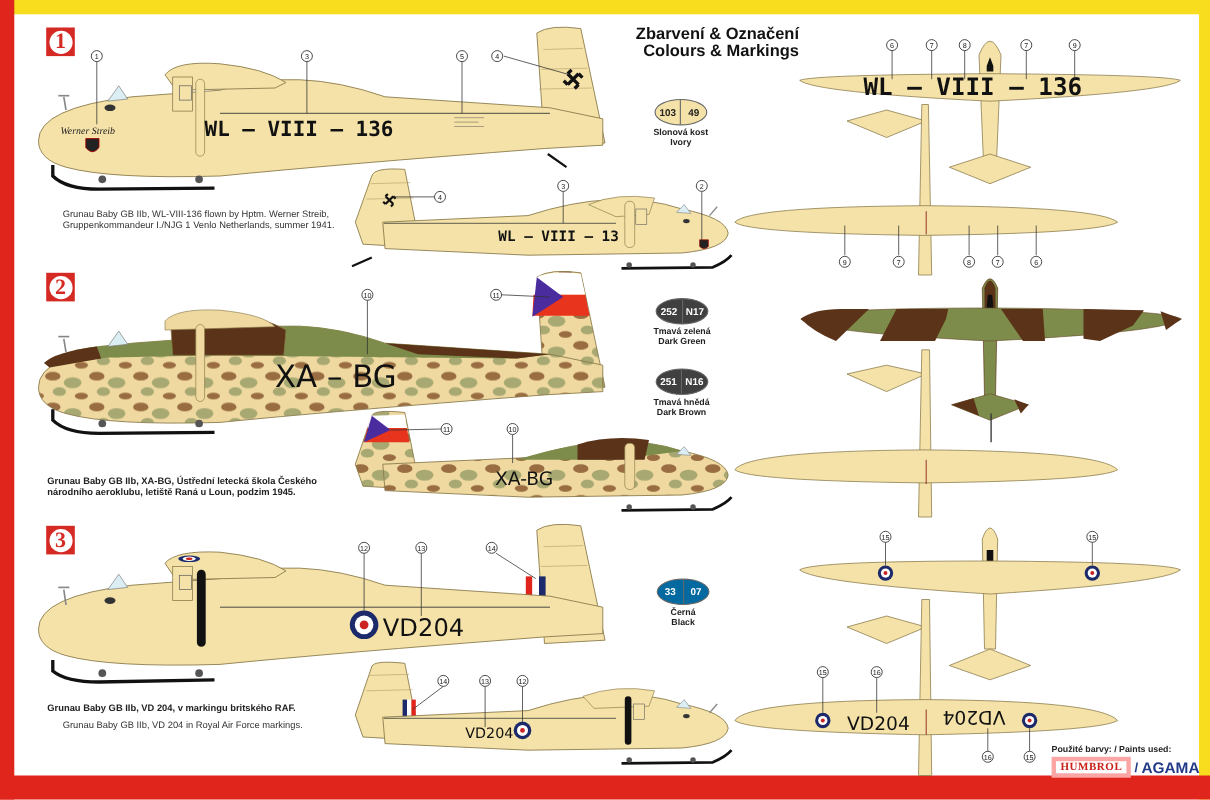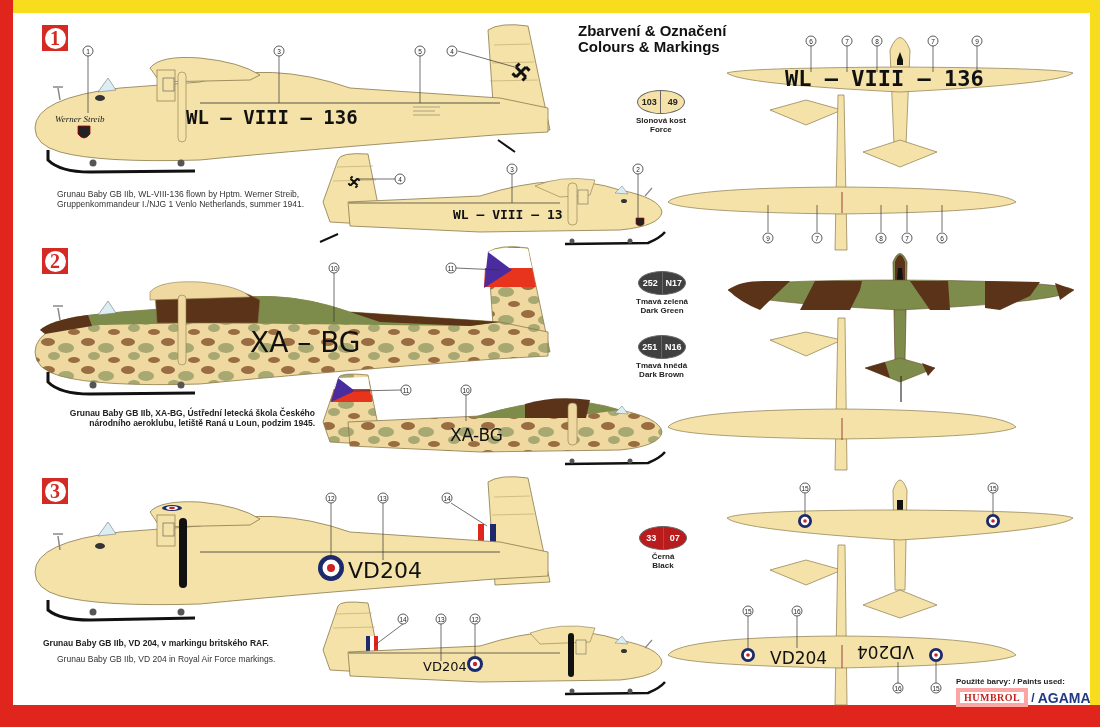--- a/index.html
+++ b/index.html
@@ -6,22 +6,22 @@
   body{width:1100px;height:727px;position:relative;overflow:hidden;background:#fff;font-family:"Liberation Sans",sans-serif;}
   .frame-top{position:absolute;left:0;top:0;width:1100px;height:13px;background:#f7dd1e;}
   .frame-right{position:absolute;right:0;top:0;width:10px;height:727px;background:#f7dd1e;}
   .frame-left{position:absolute;left:0;top:0;width:13px;height:727px;background:#e0261c;}
   .frame-bottom{position:absolute;left:0;bottom:0;width:1100px;height:22px;background:#e0261c;}
   .badge{position:absolute;width:26px;height:26px;background:#d52a24;display:flex;align-items:center;justify-content:center;}
   .badge span{display:flex;width:21px;height:21px;border-radius:50%;background:#fff;color:#d52a24;font-family:"Liberation Serif",serif;font-weight:bold;font-size:20px;align-items:center;justify-content:center;line-height:1;}
   .caption{position:absolute;font-size:8.5px;line-height:10px;color:#222;}
   .caption .cz{font-weight:bold;}
   .caption .en{margin-top:6px;color:#333;margin-left:14px;}
-  .title{position:absolute;left:578px;top:23px;font-weight:bold;font-size:15px;line-height:16px;text-align:left;color:#111;}
-  .chip{position:absolute;text-align:center;font-size:8px;font-weight:bold;color:#222;line-height:9px;margin-left:42px;}
+  .title{position:absolute;left:578px;top:23px;font-weight:bold;font-size:15px;line-height:16px;text-align:right;color:#111;}
+  .chip{position:absolute;text-align:center;font-size:8px;font-weight:bold;color:#222;line-height:9px;}
   .chip .pill{display:flex;width:46px;height:22px;border-radius:50%;border:1px solid #666;overflow:hidden;margin:0 auto 2px;}
   .chip .pill span{flex:1;display:flex;align-items:center;justify-content:center;font-size:9px;font-weight:bold;}
   .chip .pill span:first-child{border-right:1px solid #666;}
   .paints{position:absolute;left:956px;top:677px;font-size:8px;font-weight:bold;color:#222;}
   .paints .row{display:flex;align-items:center;gap:3px;margin-top:2px;}
   .humbrol{border:4px solid #fca5a5;padding:0 4px;font-family:"Liberation Serif",serif;font-weight:bold;color:#c8221b;font-size:10px;letter-spacing:0.5px;}
   .agama{color:#213a86;font-weight:bold;font-size:14px;}
   svg{position:absolute;overflow:visible;}
   .reg{font-family:"DejaVu Sans Mono","Liberation Mono",monospace;font-weight:bold;fill:#111;}
   .callout circle{fill:#fff;stroke:#333;stroke-width:0.8;}
@@ -157,40 +157,40 @@
       <text x="638" y="171.5">2</text>
     </g>
 </svg>
 
 <div class="chip" style="left:594px;top:90px;">
   <div class="pill" style="background:#f4e2a8;color:#222;">
       <span>103</span>
       <span>49</span>
     </div>
   <div>Slonová kost</div>
-    <div>Force</div>
+    <div>Ivory</div>
 </div>
 <div class="chip" style="left:594px;top:271px;">
   <div class="pill" style="background:#404040;color:#fff;">
       <span>252</span>
       <span>N17</span>
     </div>
   <div>Tmavá zelená</div>
     <div>Dark Green</div>
 </div>
 <div class="chip" style="left:594px;top:335px;">
   <div class="pill" style="background:#404040;color:#fff;">
       <span>251</span>
       <span>N16</span>
     </div>
   <div>Tmavá hnědá</div>
     <div>Dark Brown</div>
 </div>
 <div class="chip" style="left:597px;top:526px;">
-  <div class="pill" style="background:#b91c1c;color:#fff;">
+  <div class="pill" style="background:#0369a1;color:#fff;">
       <span>33</span>
       <span>07</span>
     </div>
   <div>Černá</div>
     <div>Black</div>
 </div>
 
 <svg style="left:0;top:0;" width="1100" height="250" viewBox="0 0 1100 250">
 
   <path d="M890 50 Q900 25 910 50 L906 145 L894 145 Z" fill="#f4e2a8" stroke="#8a7a4a" stroke-width="0.7"></path>
@@ -279,21 +279,21 @@
       <circle cx="334" cy="268" r="5"></circle>
       <text x="334" y="270.5">10</text>
     </g>
   <g class="callout">
       <line x1="456" y1="268" x2="500" y2="270"></line>
       <circle cx="451" cy="268" r="5"></circle>
       <text x="451" y="270.5">11</text>
     </g>
 </svg>
 
-<div class="caption" style="left:43px;top:408px;width:272px;text-align:right;">
+<div class="caption" style="left:43px;top:432px;width:272px;">
   <div class="cz">Grunau Baby GB IIb, XA-BG, Ústřední letecká škola Českého národního aeroklubu, letiště Raná u Loun, podzim 1945.</div>
 </div>
 
 <svg style="left:0;top:0;" width="680" height="470" viewBox="0 0 680 470">
   <path d="M338 378 Q340 372 368 375 L382 445 L330 442 L323 422 Z" fill="url(#camo)" stroke="#8a7a4a" stroke-width="0.8"></path>
   <path d="M337 378 L368 377 L370 389 L334 389 Z" fill="#fff"></path>
   <path d="M334 389 L370 389 L372 402 L331 402 Z" fill="#e8341c"></path>
   <path d="M338 378 L355 391 L331 402 Z" fill="#4a2c9e"></path>
   <path d="M348 422 L480 416 Q560 390 620 410 Q660 418 662 432 Q660 446 620 450 L480 452 L350 446 Z" fill="url(#camo)" stroke="#8a7a4a" stroke-width="0.8"></path>
   <path d="M470 418 Q560 390 620 410 L560 418 Z" fill="#7d8c4a"></path>

